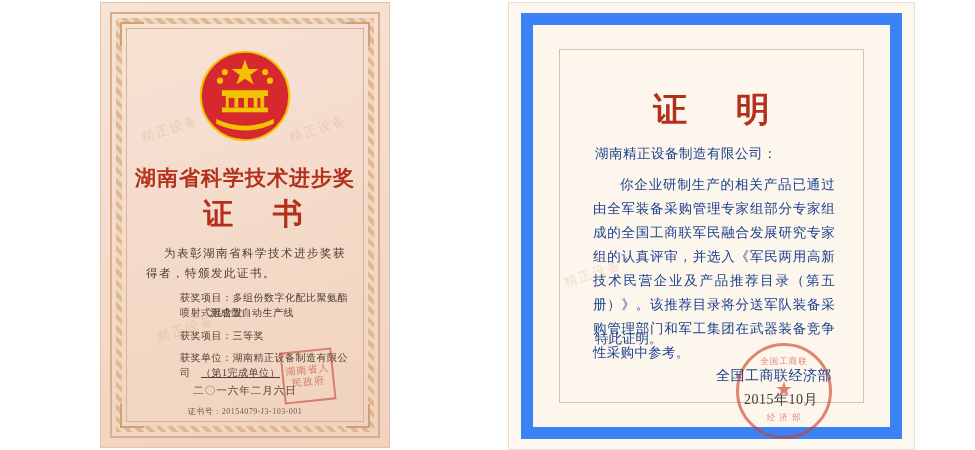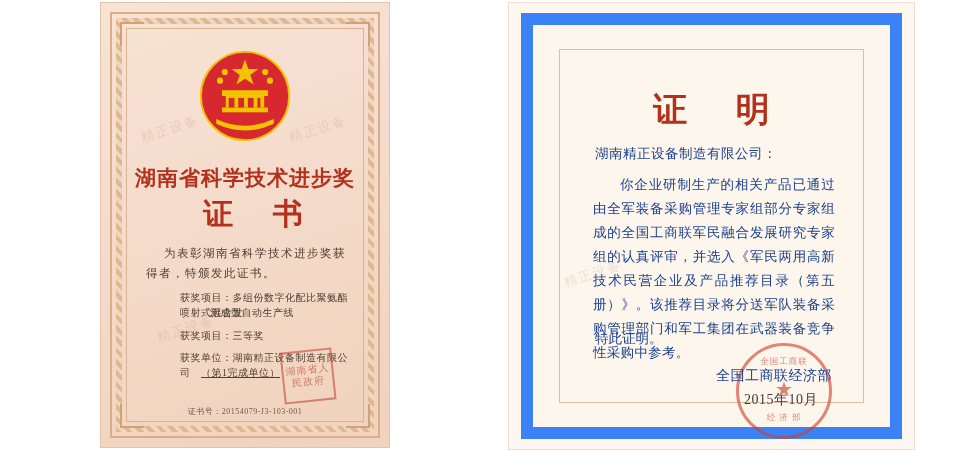--- a/index.html
+++ b/index.html
@@ -311,20 +311,21 @@
     <div class="body-line bl2">得者，特颁发此证书。</div>
 
     <div class="field f1">获奖项目：多组份数字化配比聚氨酯喷射式混合发</div>
     <div class="field f1b">泡成型自动生产线</div>
     <div class="field f2">获奖项目：三等奖</div>
     <div class="field f3">获奖单位：湖南精正设备制造有限公司</div>
     <div class="field f3b">（第1完成单位）</div>
 
     <div class="stamp-left">湖南省人民政府</div>
 
+    <div class="date">二〇一六年二月六日</div>
     <div class="serial">证书号：20154079-J3-103-001</div>
 
     <div class="wm" style="left: 40px; top: 118px;">精正设备</div>
     <div class="wm" style="left: 188px; top: 118px;">精正设备</div>
     <div class="wm" style="left: 56px; top: 318px;">精正设备</div>
   </div>
 
   <div class="cert-right">
     <div class="r-frame">
       <div class="r-frame-in"></div>

